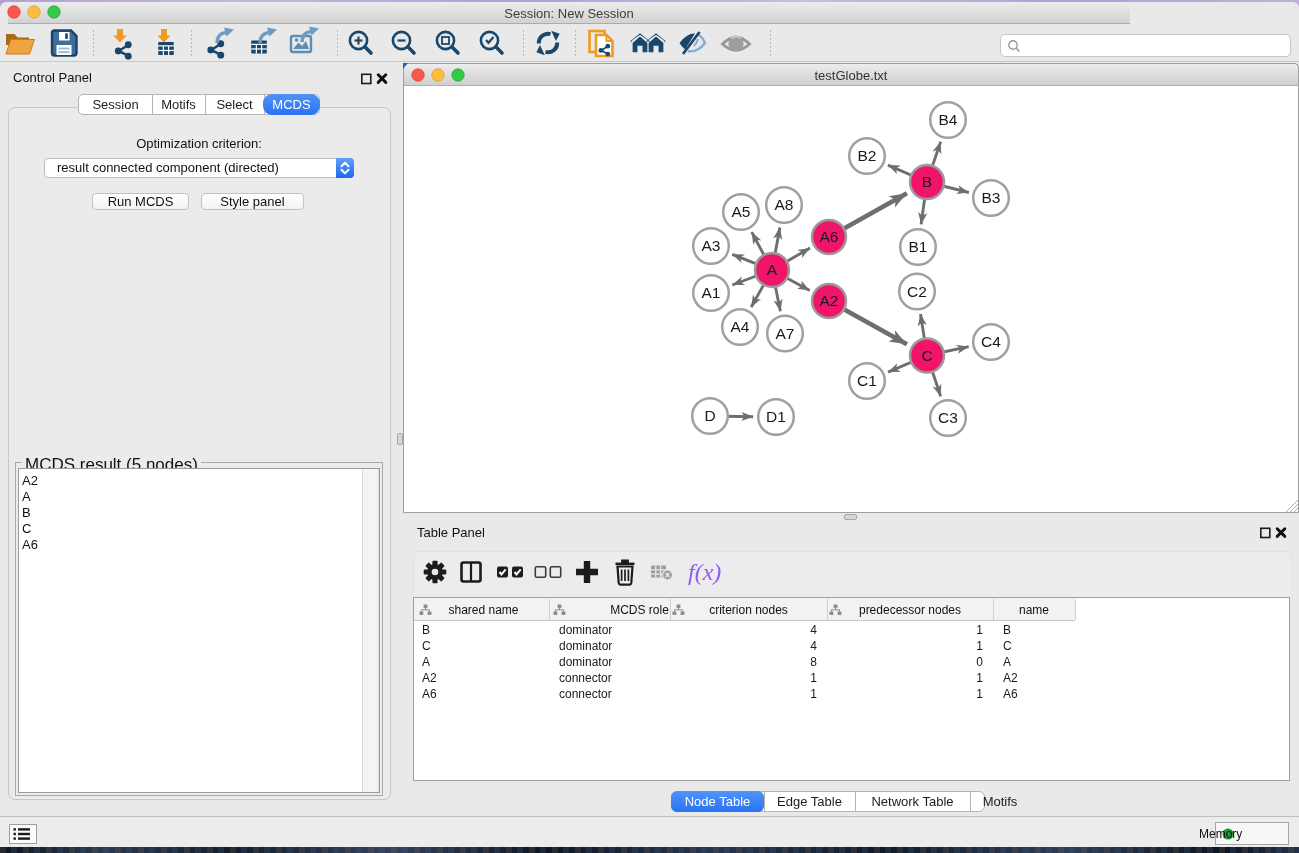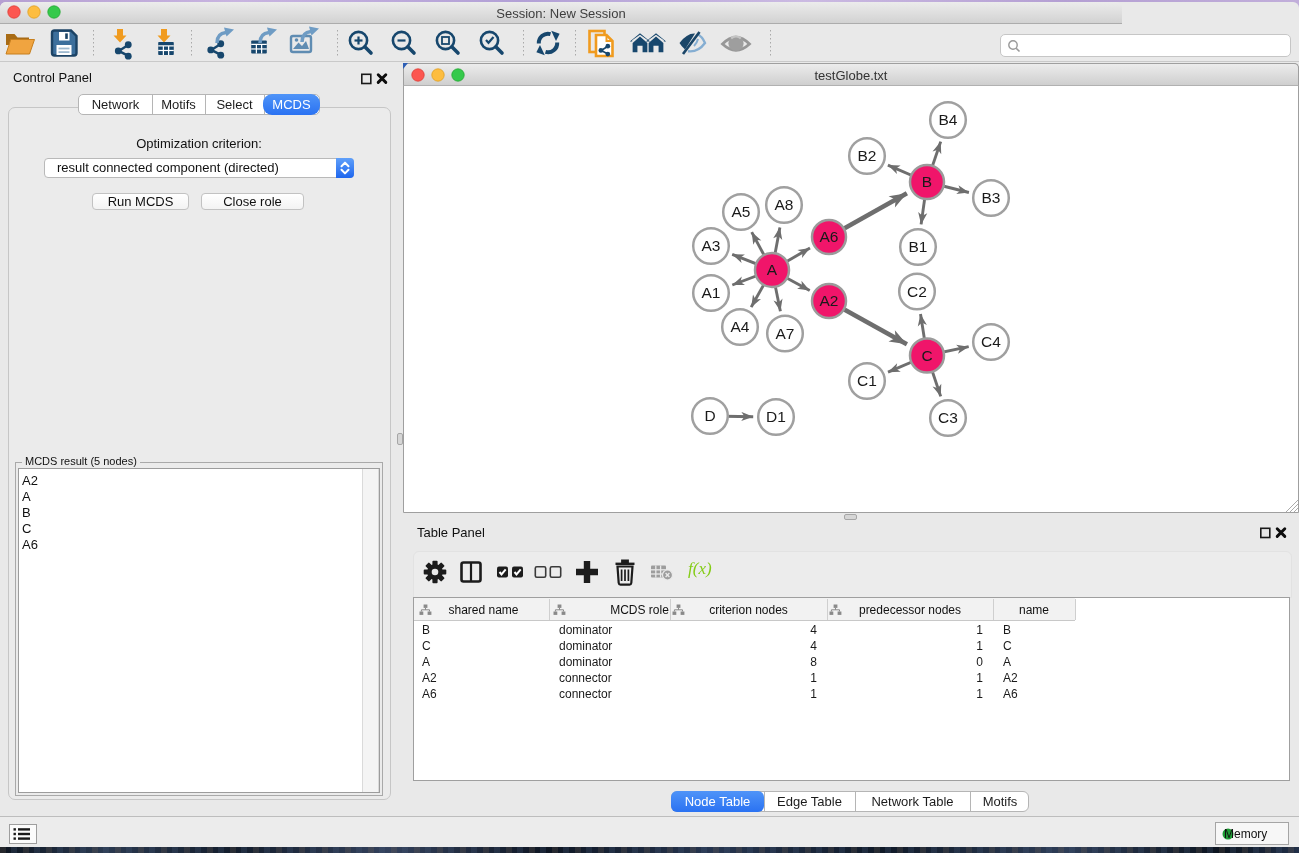--- a/index.html
+++ b/index.html
@@ -4,21 +4,21 @@
 html,body{width:1299px;height:853px;overflow:hidden;font-family:"Liberation Sans",sans-serif}
 body{position:relative;background:#101826}
 .abs{position:absolute}
 #wall-top{position:absolute;left:0;top:0;width:1299px;height:10px;
  background:linear-gradient(90deg,#b59fd2,#c8b4e0 18%,#b2a0d6 40%,#cbbae2 62%,#b49fd3 82%,#c1aeda)}
 #wall-bot{position:absolute;left:0;top:846px;width:1299px;height:7px;border-top:1px solid #2b4a68;
  background:
  repeating-linear-gradient(90deg,rgba(122,104,86,0.22) 0 6px,rgba(0,0,0,0) 6px 11px,rgba(70,90,120,0.25) 11px 17px,rgba(0,0,0,0) 17px 23px),
  linear-gradient(90deg,#0d1520,#2a3950 8%,#131d2c 18%,#33415c 30%,#0e1623 42%,#273650 55%,#101a28 68%,#2e3d57 82%,#0c141f 94%,#223049)}
 #app{position:absolute;left:0;top:2px;width:1299px;height:845px;background:#e9e9e9;border-radius:6px 6px 0 0}
-#titlebar{position:absolute;left:0;top:2px;width:1122px;height:22px;border-radius:6px 6px 0 0;
+#titlebar{position:absolute;left:8px;top:2px;width:1122px;height:22px;border-radius:6px 6px 0 0;
  background:linear-gradient(#ececec,#d2d2d2);border-bottom:1px solid #acacac}
 #titlebar .t{position:absolute;left:0;right:0;top:4px;text-align:center;font-size:13px;color:#3e3e3e}
 #toolbar{position:absolute;left:0;top:24px;width:1299px;height:38px;background:#e9e9e9;border-bottom:1px solid #c9c9c9}
 #search{position:absolute;left:1000px;top:34px;width:291px;height:23px;background:#fff;border:1px solid #c6c6c6;border-radius:5px}
 .seg{position:absolute;background:#fff;border:1px solid #b5b5b5;border-radius:5px}
 .seg .sep{position:absolute;top:0;bottom:0;width:1px;background:#b5b5b5}
 .seg .lbl{position:absolute;top:0;bottom:0;font-size:13px;color:#1c1c1c;display:flex;align-items:center;justify-content:center}
 .sel{position:absolute;background:linear-gradient(#4f94f8,#2a72f2);border-radius:9px;color:#fff;font-size:13px;display:flex;align-items:center;justify-content:center}
 .btn{position:absolute;background:linear-gradient(#ffffff,#f3f3f3);border:1px solid #c2c2c2;border-radius:4px;
  font-size:13px;color:#111;display:flex;align-items:center;justify-content:center}
@@ -27,21 +27,21 @@
 #nettitle{position:absolute;left:403px;top:63px;width:896px;height:23px;background:linear-gradient(#ececec,#cfcfcf);
  border:1px solid #9f9f9f;border-bottom:1px solid #b1b1b1;border-radius:5px 5px 0 0}
 #nettitle .t{position:absolute;left:0;right:0;top:4px;text-align:center;font-size:13px;color:#333}
 #tablebox{position:absolute;left:413px;top:597px;width:877px;height:184px;background:#fff;border:1px solid #9f9f9f}
 #thead{position:absolute;left:414px;top:598px;width:661px;height:23px;background:#f2f2f2;border-bottom:1px solid #c8c8c8}
 .hsep{position:absolute;top:599px;height:21px;width:1px;background:#cfcfcf}
 .hlbl{position:absolute;top:599px;height:22px;font-size:12px;color:#111;display:flex;align-items:center;justify-content:center}
 .cell{position:absolute;font-size:12px;color:#1a1a1a;height:16px;line-height:16px}
 .num{text-align:right}
 #statusbar{position:absolute;left:0;top:816px;width:1299px;height:31px;background:#ececec;border-top:1px solid #bdbdbd}
-.fsl{position:absolute;font-size:11px;color:#111}
+.fsl{position:absolute;font-size:17px;color:#111}
 .handle{position:absolute;background:#d6d6d6;border:1px solid #a6a6a6;border-radius:2px}
 </style></head><body>
 <div id="wall-top"></div>
 <div id="wall-bot"></div>
 <div id="app"></div>
 <div id="titlebar">
     <div class="t">Session: New Session</div>
   </div>
 <svg class="abs" style="left:7px;top:5px" width="60" height="14" viewBox="0 0 60 14">
     <circle cx="7" cy="7" r="6.2" fill="#fc5650" stroke="#dd3f39" stroke-width="0.8"></circle>
@@ -205,37 +205,37 @@
     <g stroke="#0d0d0d" stroke-width="2.9" stroke-linecap="round">
       <line x1="18.2" y1="2.8" x2="25.8" y2="10.4"></line>
       <line x1="25.8" y1="2.8" x2="18.2" y2="10.4"></line>
     </g>
   </svg>
 <div id="cpanelbox"></div>
 <div class="seg" style="left:78px;top:94px;width:242px;height:21px">
     <div class="sep" style="left:73px"></div>
     <div class="sep" style="left:126px"></div>
     <div class="sep" style="left:185px"></div>
-    <div class="lbl" style="left:0;width:73px">Network</div>
+    <div class="lbl" style="left:0;width:73px">Session</div>
     <div class="lbl" style="left:73px;width:53px">Motifs</div>
     <div class="lbl" style="left:126px;width:59px">Select</div>
   </div>
 <div class="sel" style="left:263px;top:94px;width:57px;height:21px">MCDS</div>
 <div class="abs" style="left:0;top:136px;width:398px;text-align:center;font-size:13px;color:#111">Optimization criterion:</div>
 <div class="abs" style="left:44px;top:158px;width:310px;height:20px;background:#fff;border:1px solid #b9b9b9;border-radius:4px"></div>
 <div class="abs" style="left:57px;top:160px;font-size:13px;color:#111">result connected component (directed)</div>
 <div class="abs" style="left:336px;top:158px;width:18px;height:20px;background:linear-gradient(#60a0fa,#1e66ee);border-radius:0 4px 4px 0"></div>
 <svg class="abs" style="left:336px;top:158px" width="18" height="20" viewBox="0 0 18 20">
     <g fill="none" stroke="#fff" stroke-width="2" stroke-linecap="round" stroke-linejoin="round">
       <path d="M5.5,8.2 L9,4.6 L12.5,8.2"></path>
       <path d="M5.5,11.8 L9,15.4 L12.5,11.8"></path>
     </g>
   </svg>
 <div class="btn" style="left:92px;top:193px;width:97px;height:17px">Run MCDS</div>
-<div class="btn" style="left:201px;top:193px;width:103px;height:17px">Close role</div>
+<div class="btn" style="left:201px;top:193px;width:103px;height:17px">Style panel</div>
 <div class="abs" style="left:15px;top:462px;width:368px;height:334px;border:1px solid #a9a9a9"></div>
 <div class="fsl" style="left:22px;top:455px;background:#ebebeb;padding:0 3px">MCDS result (5 nodes)</div>
 <div class="abs" style="left:18px;top:468px;width:362px;height:325px;background:#fff;border:1px solid #9c9c9c"></div>
 <div class="abs" style="left:362px;top:469px;width:17px;height:323px;background:#f4f4f4;border-left:1px solid #dadada;border-right:1px solid #dadada"></div>
 <div class="abs" style="left:22px;top:473px;font-size:13px;color:#111">A2</div>
 <div class="abs" style="left:22px;top:489px;font-size:13px;color:#111">A</div>
 <div class="abs" style="left:22px;top:505px;font-size:13px;color:#111">B</div>
 <div class="abs" style="left:22px;top:521px;font-size:13px;color:#111">C</div>
 <div class="abs" style="left:22px;top:537px;font-size:13px;color:#111">A6</div>
 <div class="handle" style="left:397px;top:433px;width:6px;height:12px"></div>
@@ -332,21 +332,21 @@
 <div class="handle" style="left:844px;top:514px;width:13px;height:6px"></div>
 <div class="abs" style="left:417px;top:525px;font-size:13px;color:#111">Table Panel</div>
 <svg class="abs" style="left:1259px;top:525.5px" width="32" height="14" viewBox="0 0 32 14">
     <rect x="1.8" y="2.3" width="9" height="9.2" fill="none" stroke="#1a1a1a" stroke-width="1.6"></rect>
     <g stroke="#0d0d0d" stroke-width="2.9" stroke-linecap="round">
       <line x1="18.2" y1="2.8" x2="25.8" y2="10.4"></line>
       <line x1="25.8" y1="2.8" x2="18.2" y2="10.4"></line>
     </g>
   </svg>
 <div class="abs" style="left:413px;top:551px;width:879px;height:47px;background:#ececec;border:1px solid #e2e2e2;border-radius:6px 6px 0 0"></div>
-<div class="abs" style="left:688px;top:559px;width:70px;height:28px;font-size:17px;color:#84cc16;font-family:'Liberation Serif',serif;font-style:italic">f(x)</div>
+<div class="abs" style="left:688px;top:559px;width:70px;height:28px;font-size:24px;color:#8b5cf6;font-family:'Liberation Serif',serif;font-style:italic">f(x)</div>
 <svg class="abs" style="left:413px;top:556px" width="300" height="33" viewBox="0 0 300 33">
     <g transform="translate(22,16)">
       <rect x="-2.6" y="-11.3" width="5.2" height="6" rx="1" transform="rotate(0)" fill="#1c1c1c"></rect>
       <rect x="-2.6" y="-11.3" width="5.2" height="6" rx="1" transform="rotate(45)" fill="#1c1c1c"></rect>
       <rect x="-2.6" y="-11.3" width="5.2" height="6" rx="1" transform="rotate(90)" fill="#1c1c1c"></rect>
       <rect x="-2.6" y="-11.3" width="5.2" height="6" rx="1" transform="rotate(135)" fill="#1c1c1c"></rect>
       <rect x="-2.6" y="-11.3" width="5.2" height="6" rx="1" transform="rotate(180)" fill="#1c1c1c"></rect>
       <rect x="-2.6" y="-11.3" width="5.2" height="6" rx="1" transform="rotate(225)" fill="#1c1c1c"></rect>
       <rect x="-2.6" y="-11.3" width="5.2" height="6" rx="1" transform="rotate(270)" fill="#1c1c1c"></rect>
       <rect x="-2.6" y="-11.3" width="5.2" height="6" rx="1" transform="rotate(315)" fill="#1c1c1c"></rect>
@@ -446,21 +446,21 @@
 <div class="cell" style="left:422px;top:670px">A2</div>
 <div class="cell" style="left:559px;top:670px">connector</div>
 <div class="cell num" style="left:760px;top:670px;width:57px">1</div>
 <div class="cell num" style="left:930px;top:670px;width:53px">1</div>
 <div class="cell" style="left:1003px;top:670px">A2</div>
 <div class="cell" style="left:422px;top:686px">A6</div>
 <div class="cell" style="left:559px;top:686px">connector</div>
 <div class="cell num" style="left:760px;top:686px;width:57px">1</div>
 <div class="cell num" style="left:930px;top:686px;width:53px">1</div>
 <div class="cell" style="left:1003px;top:686px">A6</div>
-<div class="seg" style="left:671px;top:791px;width:358px;height:21px;border-radius:6px">
+<div class="seg" style="left:671px;top:791px;width:314px;height:21px;border-radius:6px">
     <div class="sep" style="left:92px"></div>
     <div class="sep" style="left:183px"></div>
     <div class="sep" style="left:298px"></div>
     <div class="lbl" style="left:92px;width:91px">Edge Table</div>
     <div class="lbl" style="left:183px;width:115px">Network Table</div>
     <div class="lbl" style="left:298px;width:60px">Motifs</div>
   </div>
 <div class="sel" style="left:671px;top:791px;width:93px;height:21px;border-radius:6px">Node Table</div>
 <div id="statusbar"></div>
 <div class="abs" style="left:9px;top:824px;width:28px;height:20px;background:#fbfbfb;border:1px solid #9e9e9e"></div>
@@ -473,12 +473,12 @@
     <g fill="#1a1a1a">
       <rect x="0.5" y="1.2" width="2.4" height="2.4"></rect>
       <rect x="0.5" y="5.8" width="2.4" height="2.4"></rect>
       <rect x="0.5" y="10.4" width="2.4" height="2.4"></rect>
     </g>
   </svg>
 <div class="abs" style="left:1215px;top:822px;width:74px;height:23px;background:#f7f7f7;border:1px solid #a5a5a5"></div>
 <svg class="abs" style="left:1222px;top:828px" width="12" height="12" viewBox="0 0 12 12">
     <circle cx="6" cy="6" r="5.5" fill="#1d9b34"></circle>
   </svg>
-<div class="abs" style="left:1224px;top:827px;font-size:12px;color:#111">Memory</div>
+<div class="abs" style="left:1199px;top:827px;font-size:12px;color:#111">Memory</div>
 </body></html>

